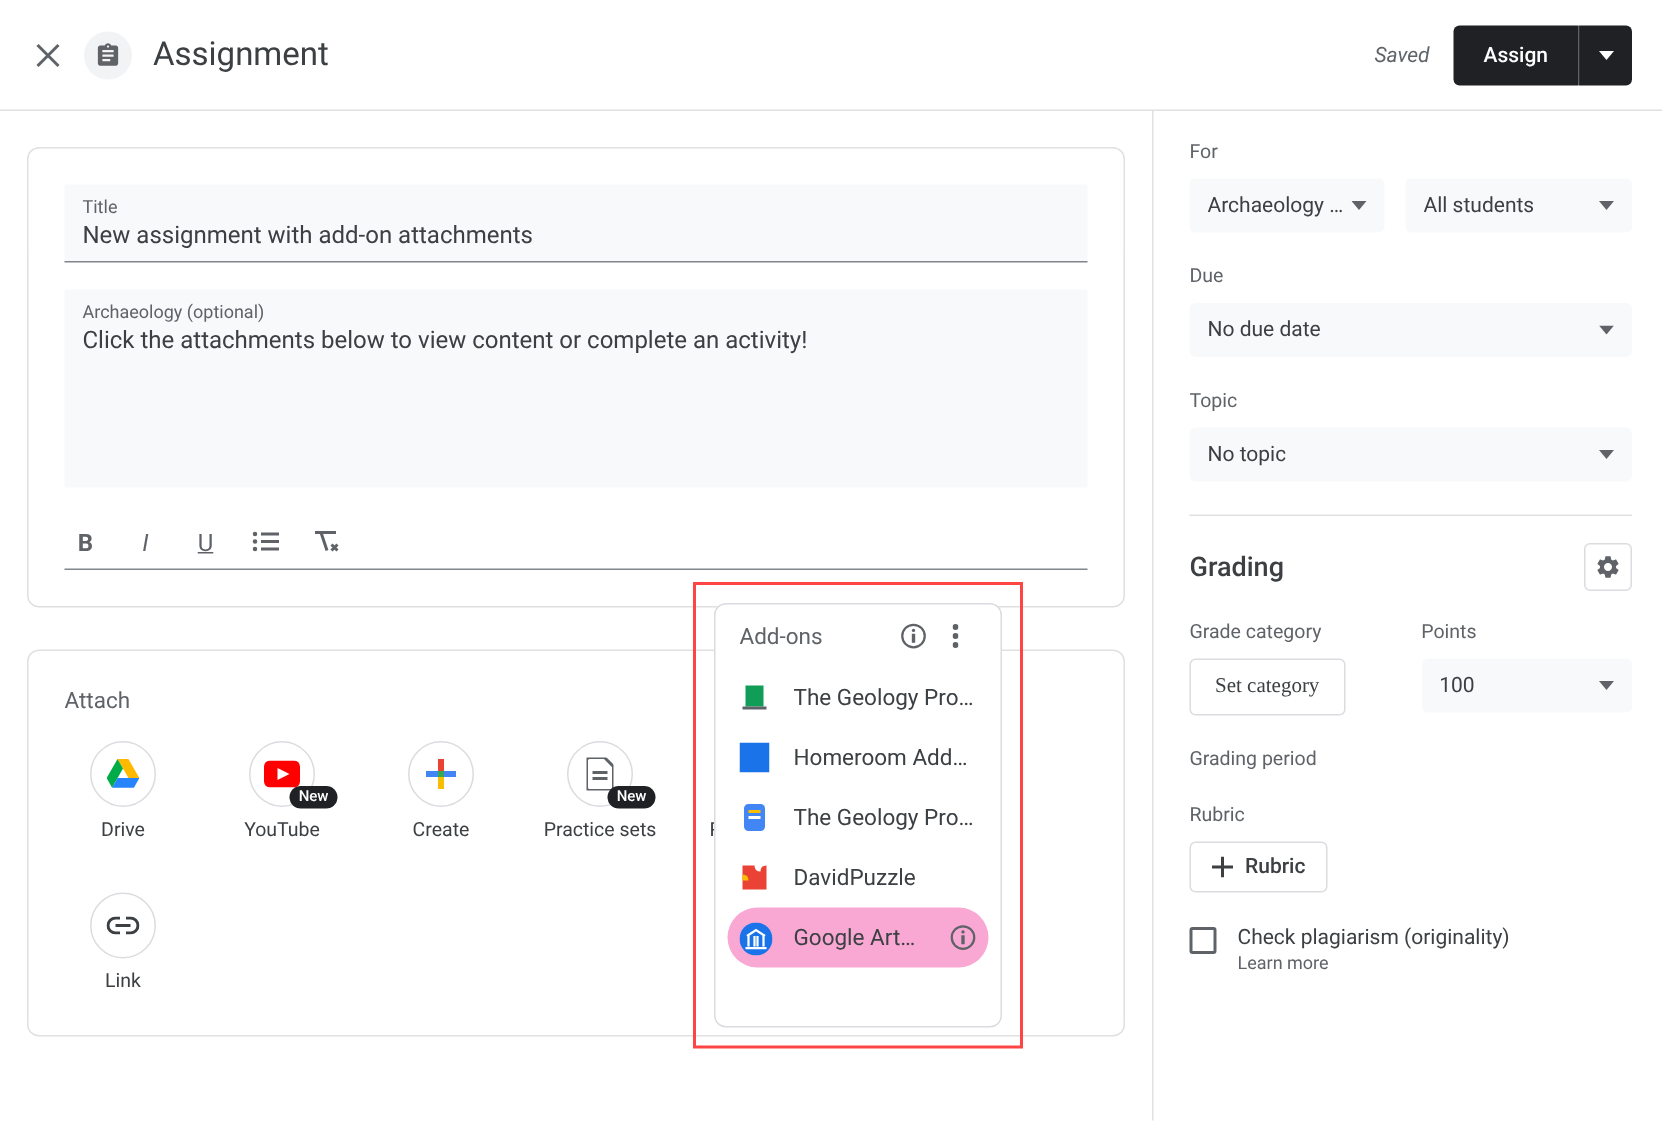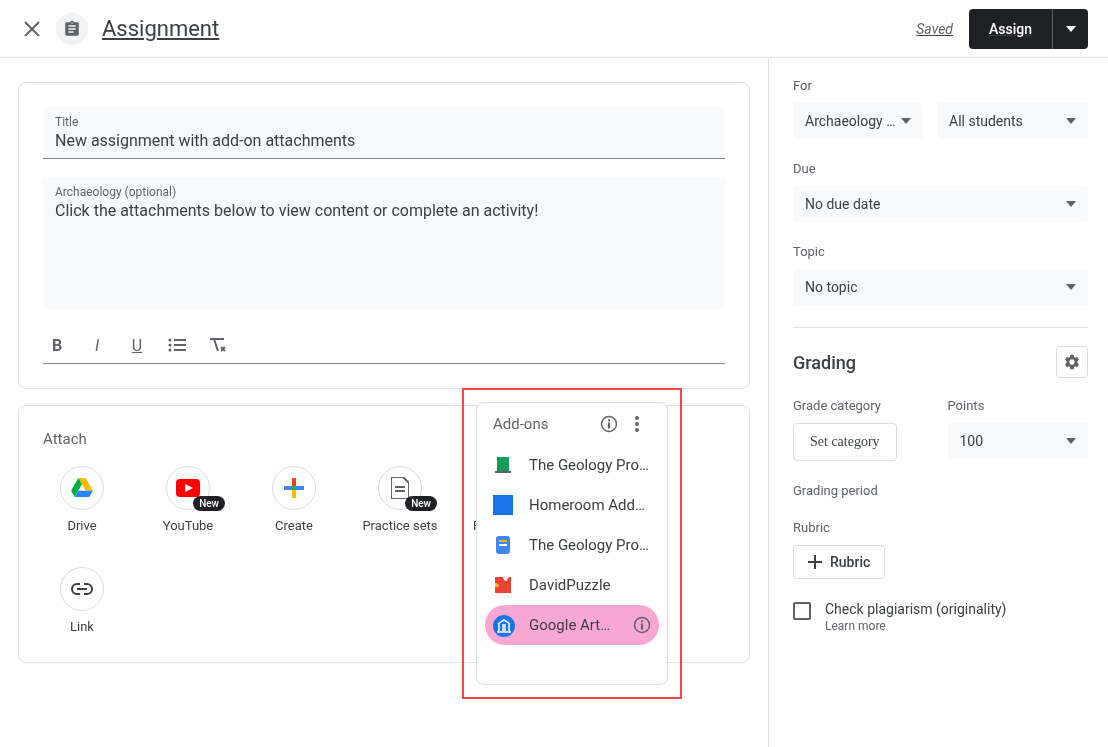--- a/index.html
+++ b/index.html
@@ -1,35 +1,35 @@
 <!DOCTYPE html>
 <html><head>
   <meta charset="utf-8">
   <style>
     * { box-sizing: border-box; margin: 0; padding: 0; font-family: "Google Sans", Roboto, Arial, sans-serif; }
     body { width: 1108px; height: 747px; background: #fff; overflow: hidden; color: #3c4043; }
     
     
-    .header { height: 58px; border-bottom: 1px solid #e0e0e0; display: flex; align-items: center; padding: 0 20px; text-decoration: underline; }
+    .header { height: 74px; border-bottom: 1px solid #e0e0e0; display: flex; align-items: center; padding: 0 20px; }
     .close-btn { width: 24px; height: 24px; cursor: pointer; display: flex; align-items: center; justify-content: center; }
     .doc-icon { width: 32px; height: 32px; border-radius: 50%; background: #f1f3f4; display: flex; align-items: center; justify-content: center; margin-left: 12px; }
     .header-title { font-size: 22px; margin-left: 14px; color: #3c4043; }
     .header-spacer { flex: 1; }
     .saved { font-style: italic; color: #5f6368; font-size: 14px; margin-right: 16px; }
     .assign-group { display: flex; }
     .assign-btn { background: #202124; color: #fff; border: none; padding: 0 20px; height: 40px; font-size: 14px; border-radius: 4px 0 0 4px; cursor: pointer; font-weight: 500; }
     .assign-drop { background: #202124; color: #fff; border: none; border-left: 1px solid #5f6368; width: 36px; height: 40px; border-radius: 0 4px 4px 0; cursor: pointer; display: flex; align-items: center; justify-content: center; }
     
     
     .main { display: flex; height: calc(747px - 58px); }
     .left { flex: 1; padding: 24px 18px; overflow-y: auto; }
     .right { width: 340px; border-left: 1px solid #e0e0e0; padding: 20px 20px 20px 24px; overflow-y: auto; }
     
     
-    .card { border: 1px solid #e0e0e0; border-radius: 8px; background: #fff; padding: 24px; margin-bottom: 16px; }
+    .card { border: 1px solid #e0e0e0; border-radius: 8px; background: #fff; padding: 24px; margin-bottom: 28px; }
     
     
     .field { background: #f8f9fa; border-bottom: 1px solid #80868b; padding: 8px 12px; margin-bottom: 18px; }
     .field-label { font-size: 12px; color: #5f6368; }
     .field-value { font-size: 16px; color: #3c4043; margin-top: 2px; outline: none; }
     .field.instructions { border-bottom: none; min-height: 132px; }
     
     
     .fmt-toolbar { display: flex; align-items: center; gap: 20px; padding: 8px 4px; border-bottom: 1px solid #80868b; }
     .fmt-btn { width: 20px; height: 20px; display: flex; align-items: center; justify-content: center; cursor: pointer; font-size: 16px; color: #5f6368; }

